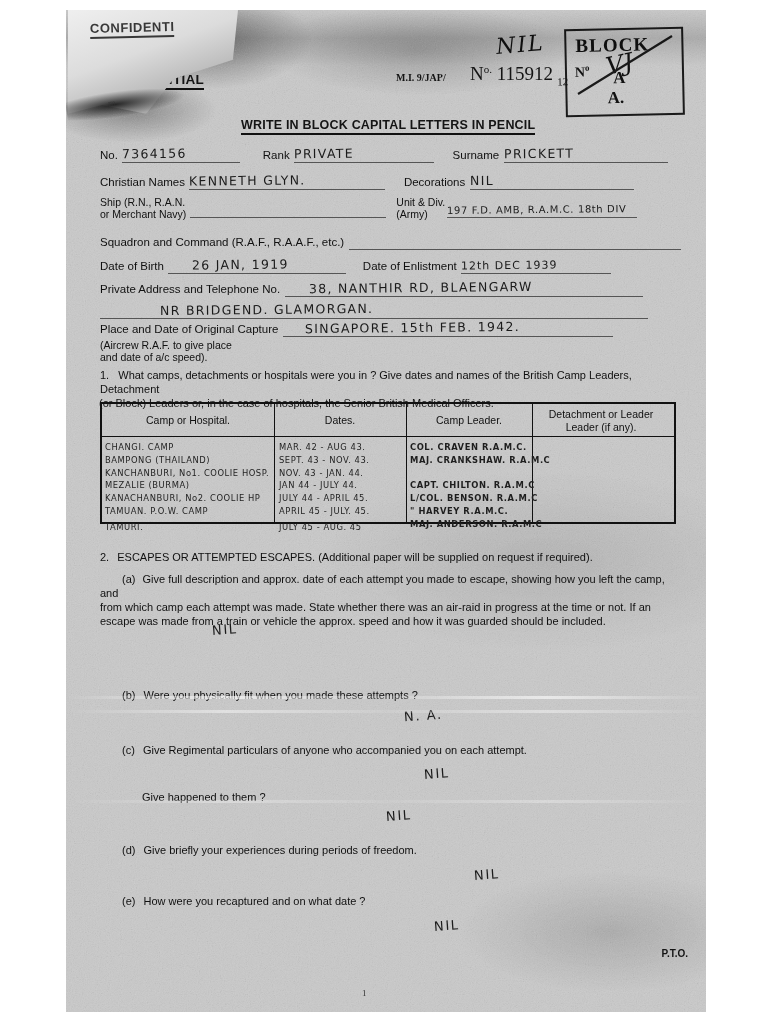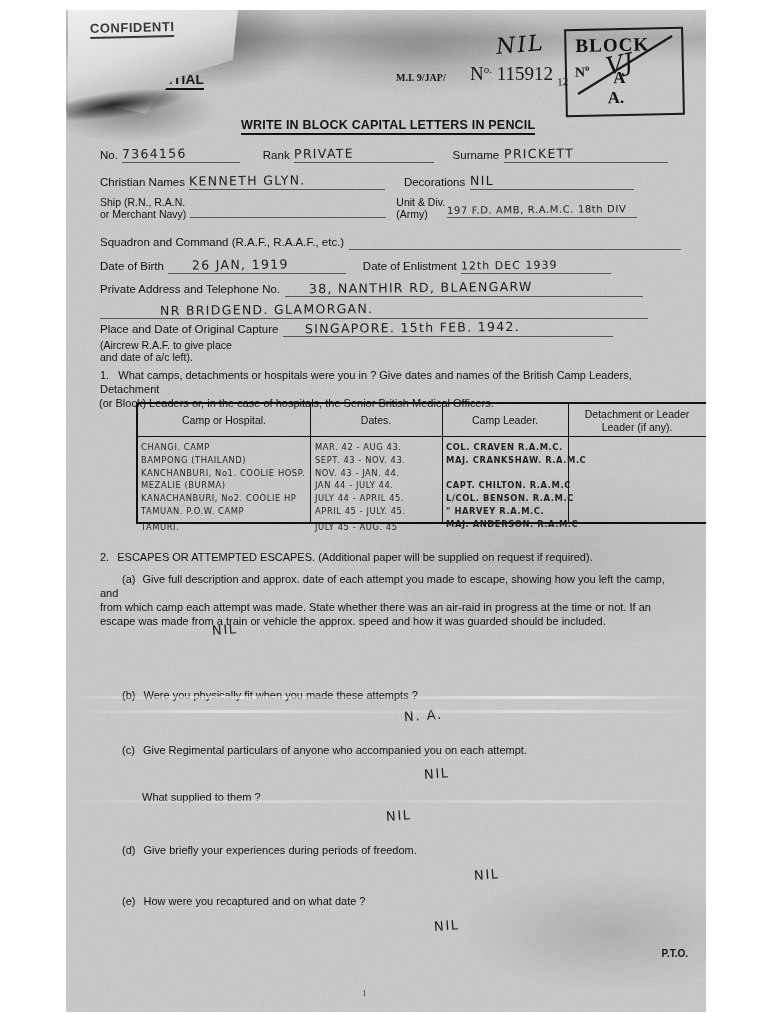--- a/index.html
+++ b/index.html
@@ -244,30 +244,30 @@
           <span class="ans" style="margin-left:60px;">NR BRIDGEND.      GLAMORGAN.</span>
         </span>
       </div>
 
       <div class="row" style="top:308px;">
         <span class="lbl">Place and Date of Original Capture</span>
         <span class="ul" style="width:330px;">
           <span class="ans" style="margin-left:22px;">SINGAPORE.        15th FEB. 1942.</span>
         </span>
         <div class="lbl-s" style="margin-top:2px;">(Aircrew R.A.F. to give place</div>
-        <div class="lbl-s">and date of a/c left).</div>
+        <div class="lbl-s">and date of a/c speed).</div>
       </div>
 
       <div class="q" style="top:358px;width:576px;">
         <span>1.</span>
         <span style="margin-left:6px;">What camps, detachments or hospitals were you in ?   Give dates and names of the British Camp Leaders,  Detachment</span>
         <div style="margin-left:-1px;">(or Block) Leaders or, in the case of hospitals, the Senior British Medical Officers.</div>
       </div>
 
-      <div class="tbl" style="top:392px;margin-left:36px;">
+      <div class="tbl" style="top:392px;">
         <div class="hl" style="top:32px;"></div>
         <div class="vl" style="left:172px;"></div>
         <div class="vl" style="left:304px;"></div>
         <div class="vl" style="left:430px;"></div>
 
         <div class="th" style="left:0;top:10px;width:172px;">Camp or Hospital.</div>
         <div class="th" style="left:172px;top:10px;width:132px;">Dates.</div>
         <div class="th" style="left:304px;top:10px;width:126px;">Camp Leader.</div>
         <div class="th" style="left:430px;top:4px;width:138px;">
           <div>Detachment or Leader</div>
@@ -325,21 +325,21 @@
         <span style="margin-left:5px;">Were you physically fit when you made these attempts ?</span>
       </div>
       <div class="nilanswer" style="left:338px;top:698px;">N. A.</div>
 
       <div class="q ind" style="top:733px;">
         <span>(c)</span>
         <span style="margin-left:5px;">Give Regimental particulars of anyone who accompanied you on each attempt.</span>
       </div>
       <div class="nilanswer" style="left:358px;top:756px;">NIL</div>
 
-      <div class="q" style="left:76px;top:780px;">What  supplied  to  them ?</div>
+      <div class="q" style="left:76px;top:780px;">Give  happened  to  them ?</div>
       <div class="nilanswer" style="left:320px;top:798px;">NIL</div>
 
       <div class="q ind" style="top:833px;">
         <span>(d)</span>
         <span style="margin-left:5px;">Give  briefly  your  experiences  during  periods  of  freedom.</span>
       </div>
       <div class="nilanswer" style="left:408px;top:857px;">NIL</div>
 
       <div class="q ind" style="top:884px;">
         <span>(e)</span>

